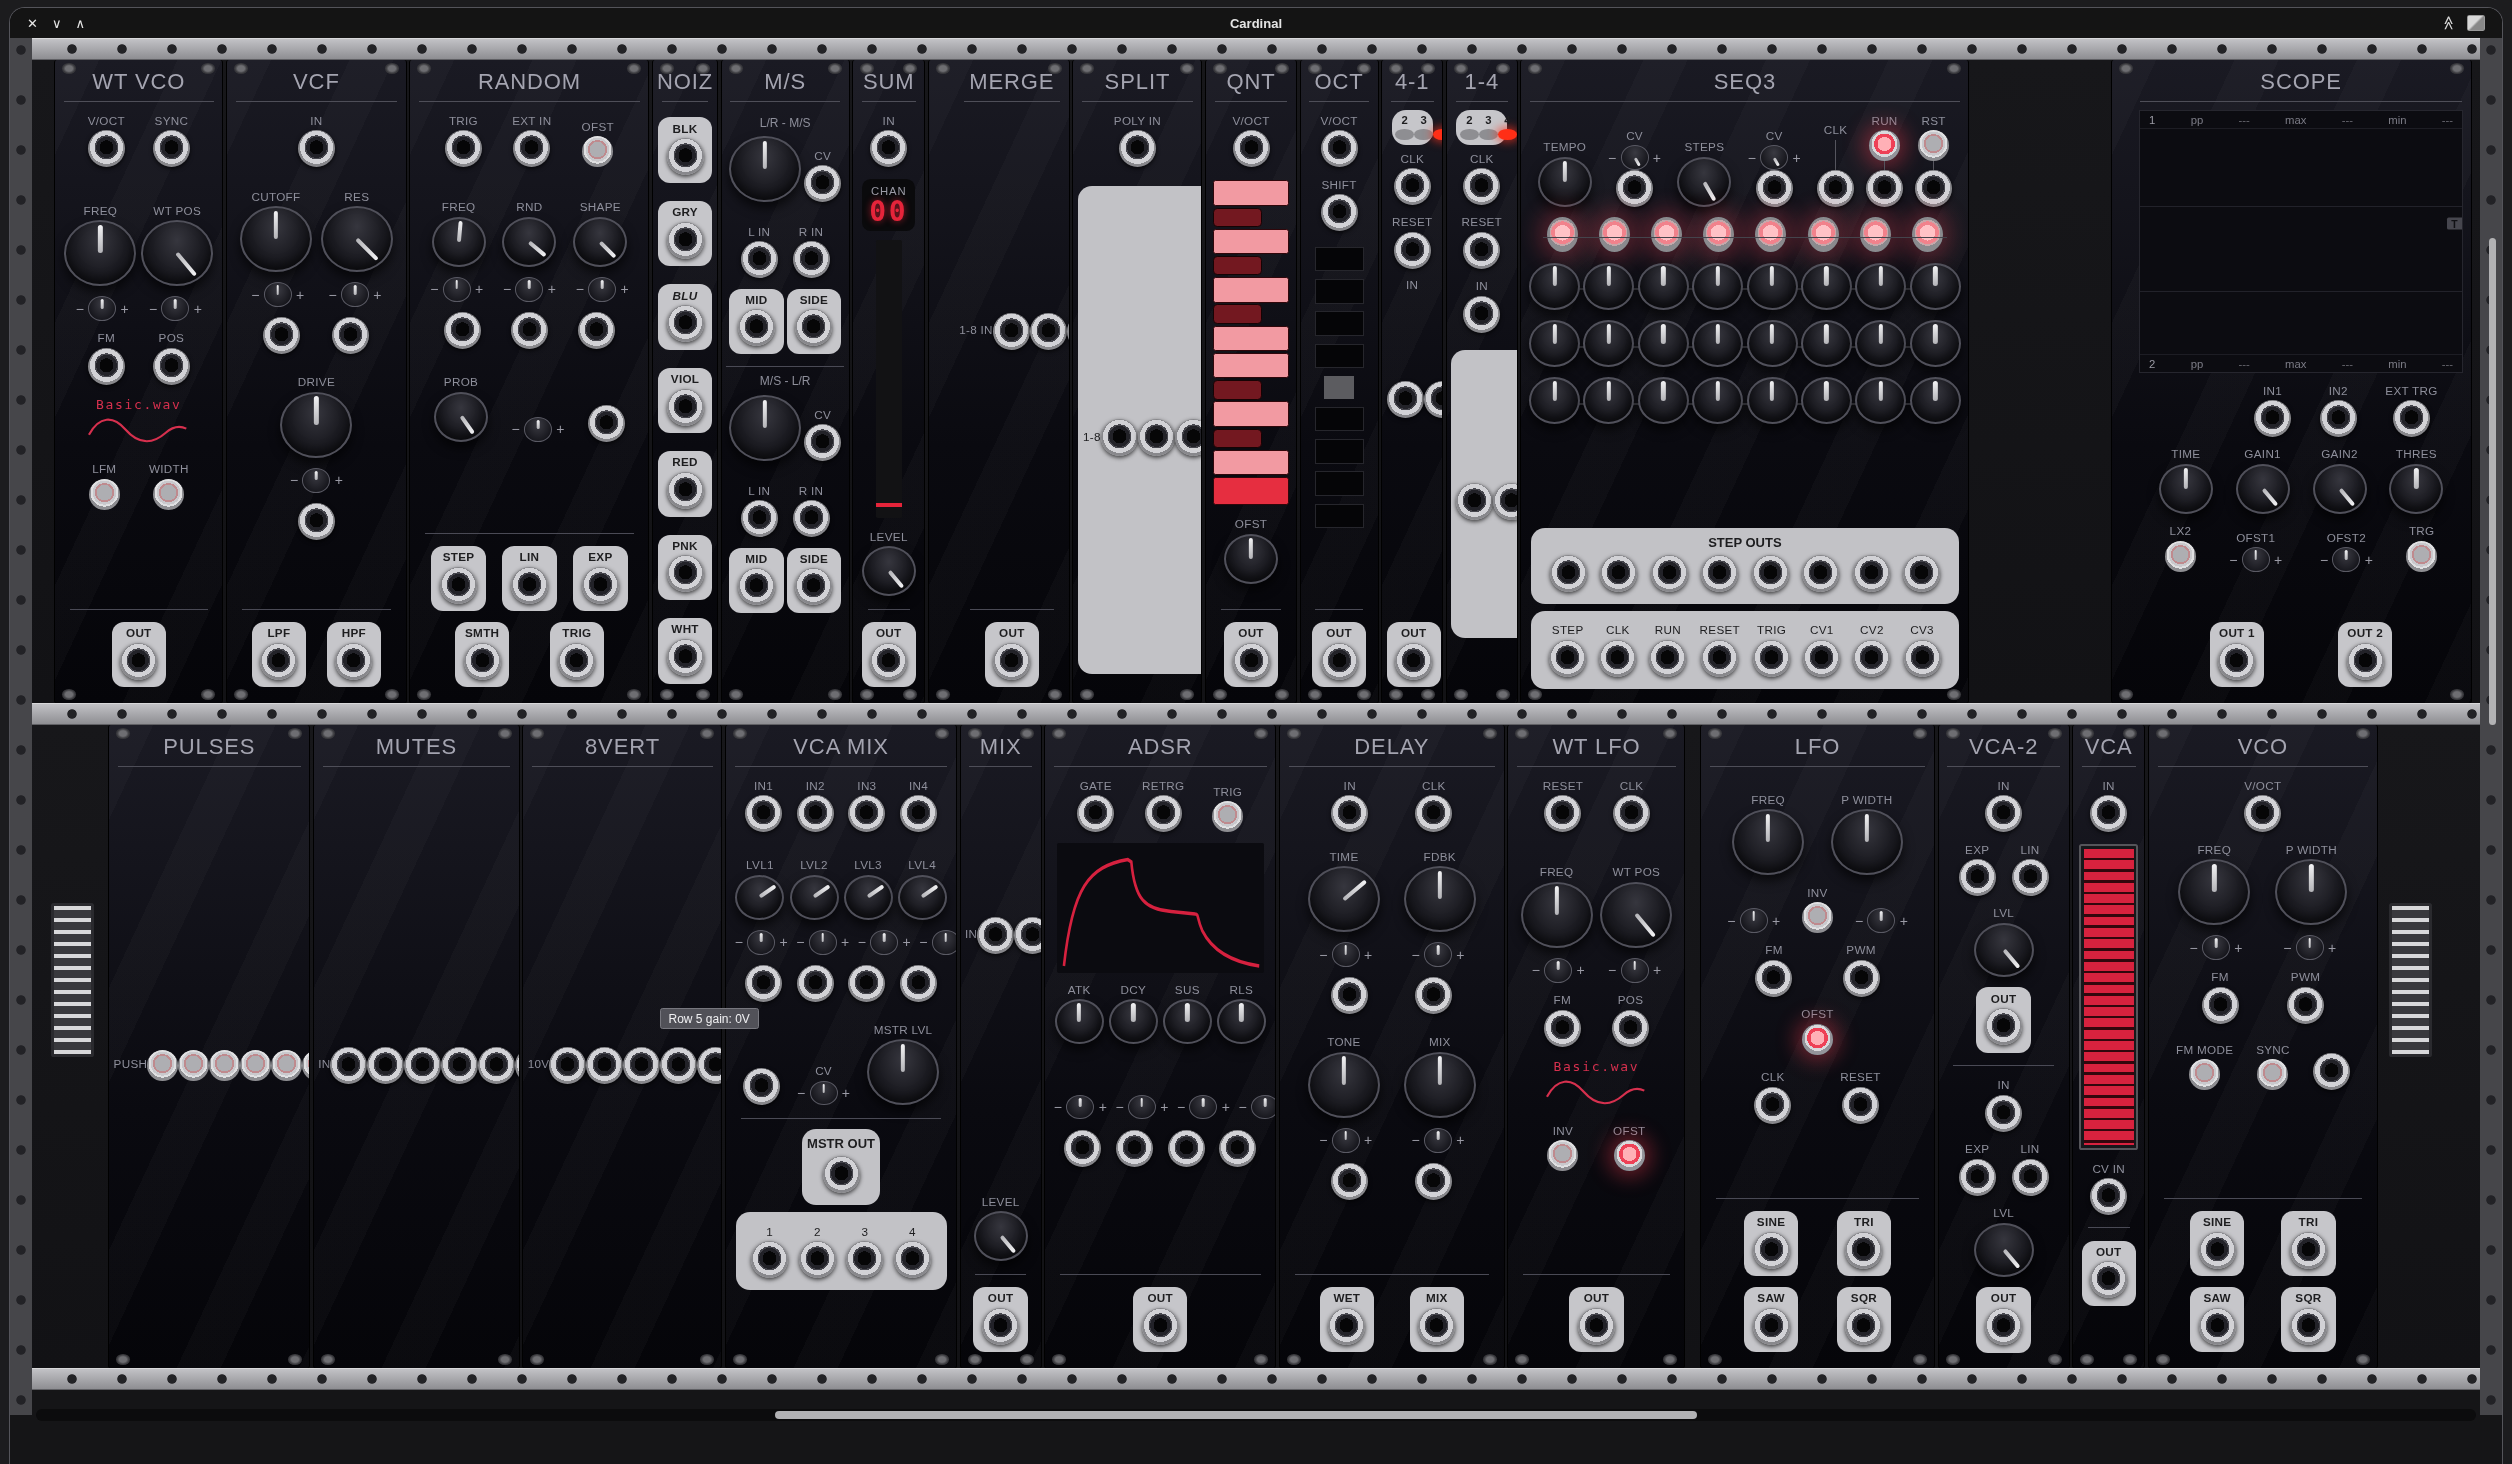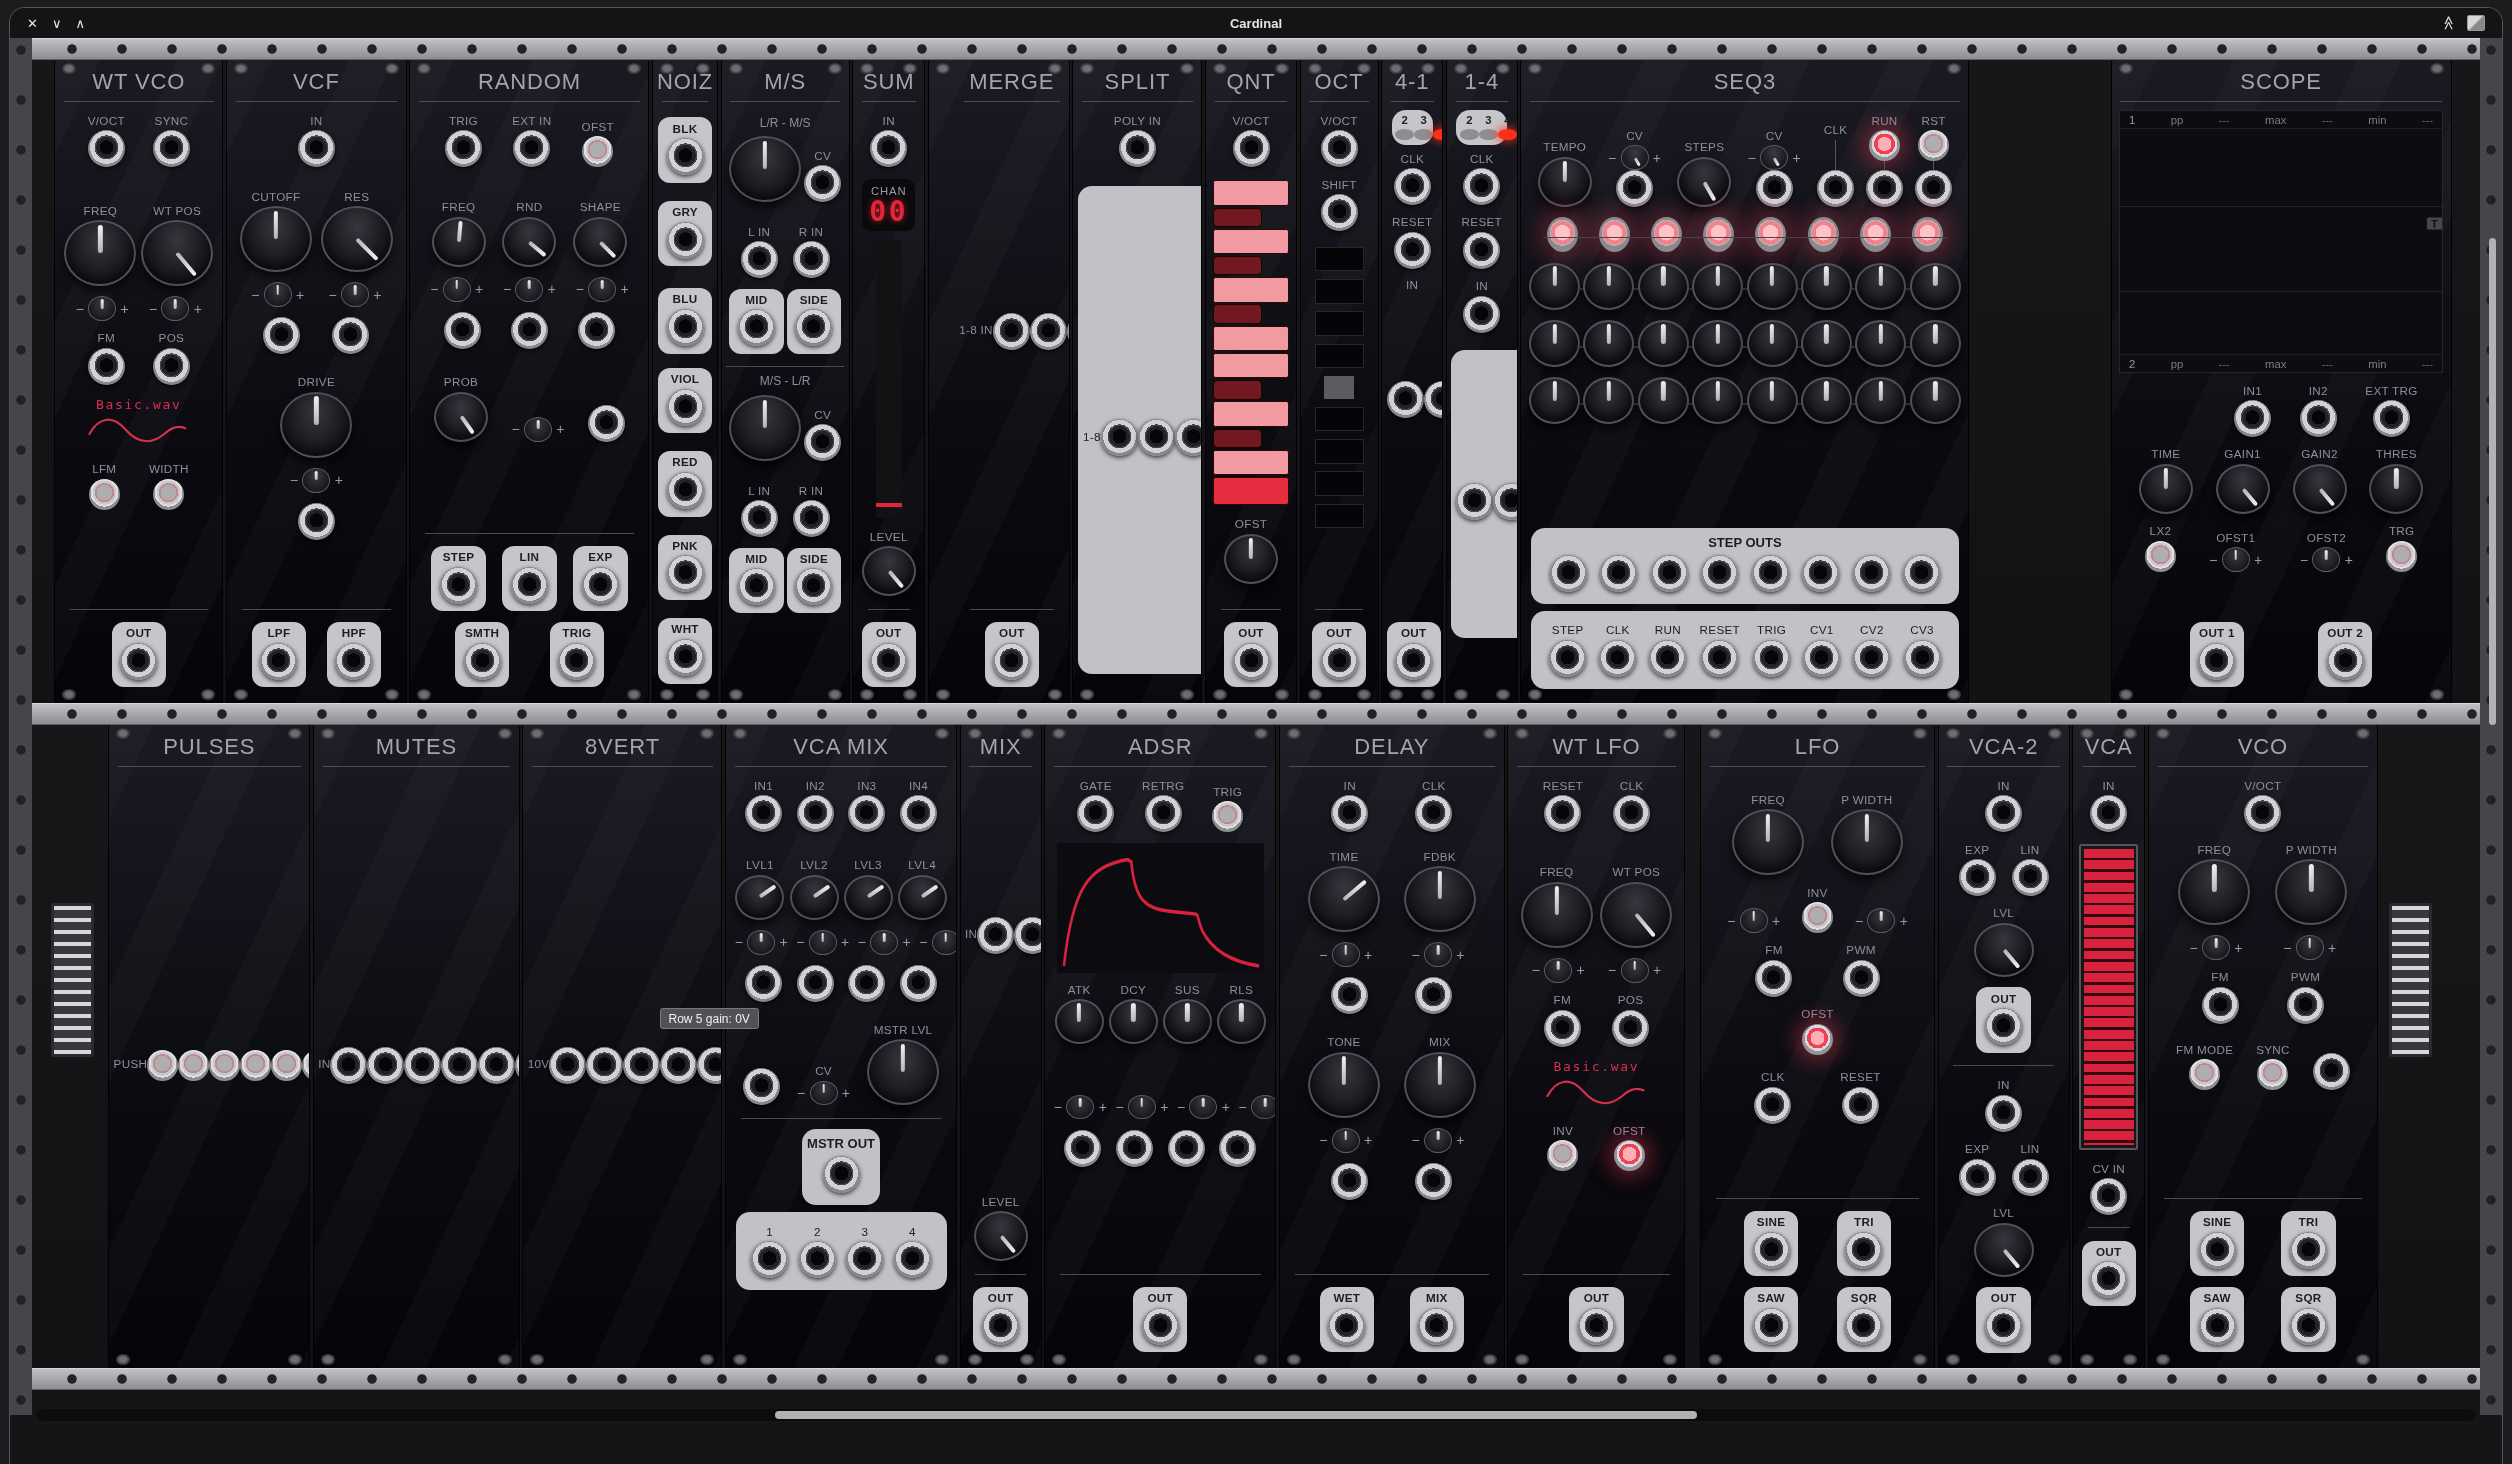--- a/index.html
+++ b/index.html
@@ -433,21 +433,21 @@
                   <span class="plbl">BLK</span>
                   <div class="jack"></div>
                 </div>
               </div>
               <div class="crow" style="flex: 1 1 0%; align-items: center;">
                 <div class="pstack lsq">
                   <span class="plbl">GRY</span>
                   <div class="jack"></div>
                 </div>
               </div>
-              <div class="crow" style="flex: 1 1 0%; align-items: flex-end;">
+              <div class="crow" style="flex: 1 1 0%; align-items: center; font-style: italic;">
                 <div class="pstack lsq">
                   <span class="plbl">BLU</span>
                   <div class="jack"></div>
                 </div>
               </div>
               <div class="crow" style="flex: 1 1 0%; align-items: center;">
                 <div class="pstack lsq">
                   <span class="plbl">VIOL</span>
                   <div class="jack"></div>
                 </div>
@@ -1118,21 +1118,21 @@
                   </div>
                   <div class="pstack">
                     <span class="plbl">CV3</span>
                     <div class="jack"></div>
                   </div>
                 </div>
               </div>
             </div>
           </div>
           <div class="blank" style="width: 136px;"></div>
-          <div class="module" style="width: 339px;">
+          <div class="module" style="width: 339px; padding-left: 20px;">
             <div class="screw tl"></div>
             <div class="screw tr"></div>
             <div class="screw bl"></div>
             <div class="screw br"></div>
             <div class="mtitle">SCOPE</div>
             <div class="mbody">
               <div class="scope">
                 <div class="scr top">
                   <span class="sc-idx">1</span>
                   <span class="sc-k">pp</span>

